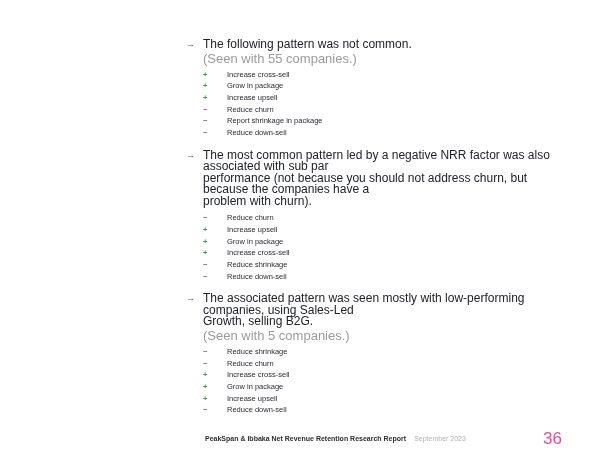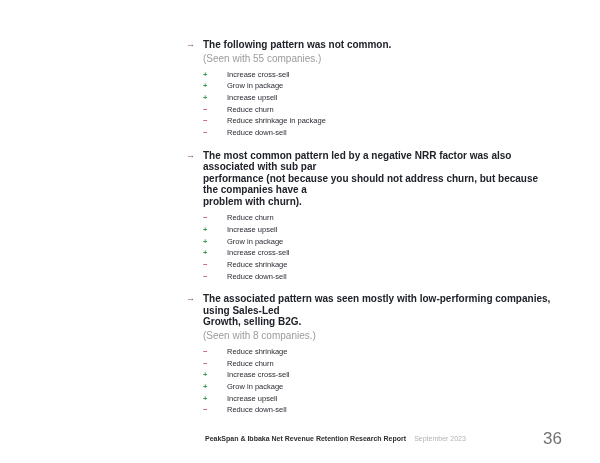--- a/index.html
+++ b/index.html
@@ -13,42 +13,42 @@
   }
   .content { position:absolute; left:186px; top:39px; width:375px; }
   .section { margin-bottom:11px; }
   .section-row { display:flex; align-items:flex-start; }
   .arrow {
     flex:0 0 17px;
     font-size:9px; line-height:11.5px; font-weight:bold;
     color:#7a3f7d;
   }
   .heading {
-    font-size:10px; font-weight:bold; line-height:11.5px;
+    font-size:12px; font-weight:normal; line-height:11.5px;
     color:#21232b; white-space:pre-line; max-width:352px;
   }
   .seen {
-    font-size:10px; color:#9b9b9b; line-height:11px;
+    font-size:13px; color:#9b9b9b; line-height:11px;
     margin:2px 0 5px 17px;
   }
   .list { margin-left:17px; margin-top:5px; }
   .item { display:flex; font-size:7.5px; line-height:11.7px; color:#2a2c33; }
   .sign { flex:0 0 24px; font-weight:bold; font-size:7.5px; }
   .sign.plus  { color:#3f9d4f; }
   .sign.minus { color:#c4525f; }
   .footer {
     position:absolute; left:205px; top:434px;
     display:flex; align-items:baseline; gap:8px;
     font-size:7px; line-height:10px;
   }
   .footer-title { font-weight:bold; color:#2e2e2e; }
   .footer-date  { color:#b3b3b3; }
   .page-number {
     position:absolute; right:38px; top:429px;
-    font-size:17px; color:#737373; line-height:19px;text-align:right;
+    font-size:17px; color:#ec4899; line-height:19px;text-align:right;
   }
 </style>
 </head>
 <body>
 
 <div class="page">
   <div class="content">
 
     <div class="section">
       <div class="section-row">
@@ -68,21 +68,21 @@
         <div class="item">
           <span class="sign plus">+</span>
           <span>Increase upsell</span>
         </div>
         <div class="item">
           <span class="sign minus">−</span>
           <span>Reduce churn</span>
         </div>
         <div class="item">
           <span class="sign minus">−</span>
-          <span>Reduce shrinkage in package</span>
+          <span>Report shrinkage in package</span>
         </div>
         <div class="item">
           <span class="sign minus">−</span>
           <span>Reduce down-sell</span>
         </div>
       </div>
     </div>
 
     <div class="section">
       <div class="section-row">
@@ -118,21 +118,21 @@
         </div>
       </div>
     </div>
 
     <div class="section">
       <div class="section-row">
         <span class="arrow">→</span>
         <div class="heading">The associated pattern was seen mostly with low-performing companies, using Sales-Led
 Growth, selling B2G.</div>
       </div>
-      <div class="seen">(Seen with 8 companies.)</div>
+      <div class="seen">(Seen with 5 companies.)</div>
       <div class="list">
         <div class="item">
           <span class="sign minus">−</span>
           <span>Reduce shrinkage</span>
         </div>
         <div class="item">
           <span class="sign minus">−</span>
           <span>Reduce churn</span>
         </div>
         <div class="item">

